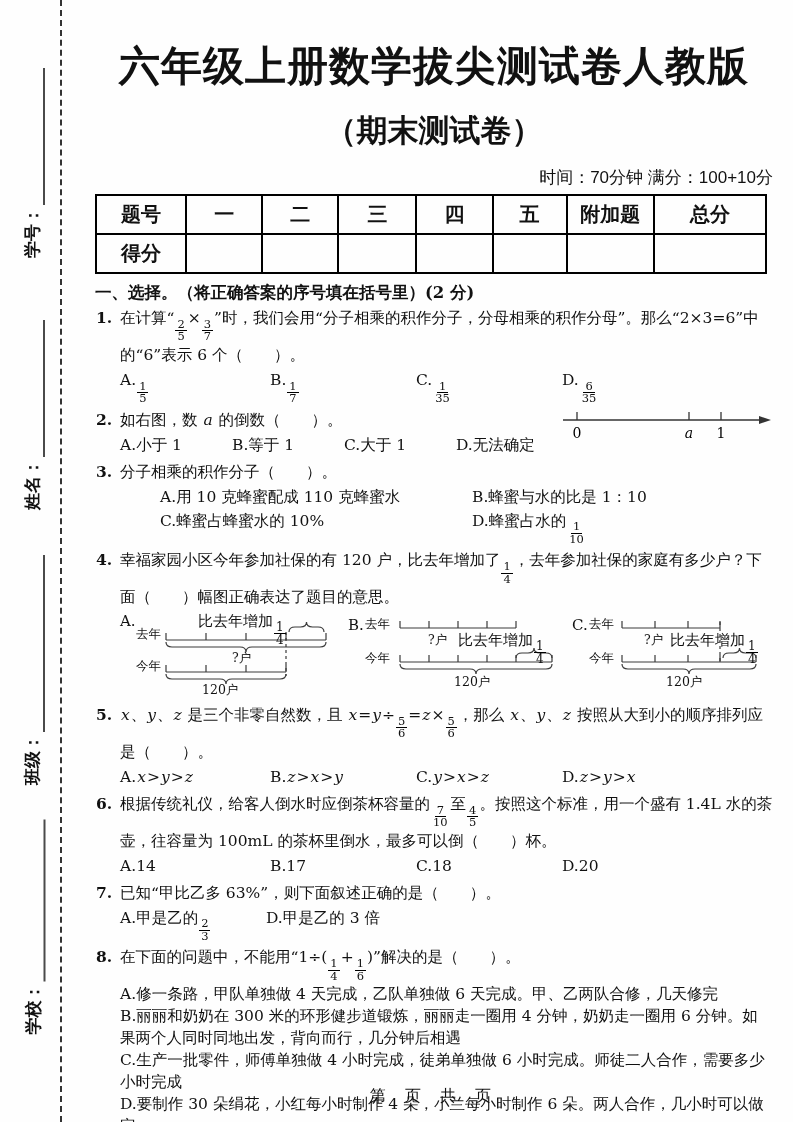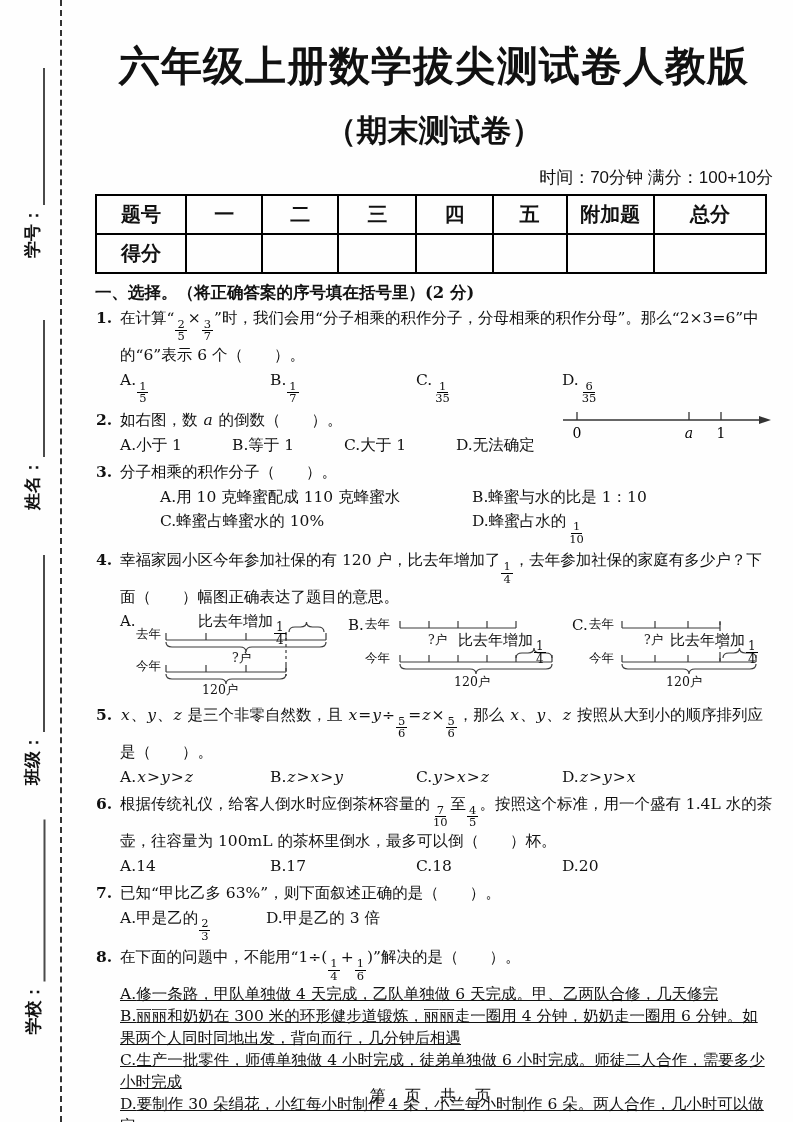--- a/index.html
+++ b/index.html
@@ -26,21 +26,21 @@
   .sec-head{font-size:16.5px;font-weight:bold;margin-top:8px;line-height:22px;}
   .q{position:relative;display:flex;margin-top:2px;margin-bottom:3px;}
   .q-no{width:24px;flex-shrink:0;font-weight:bold;font-size:15.5px;line-height:24px;padding-left:1px;}
   .q-body{flex:1;font-size:15.5px;}
   .stem{line-height:24px;}
   .opts{margin-top:1px;line-height:24px;}
   .opts-4{display:grid;grid-template-columns:150px 146px 146px auto;}
   .opts-4w{display:grid;grid-template-columns:146px 142px 222px auto;}
   .opts-inline{display:grid;grid-template-columns:112px 112px 112px auto;max-width:470px;}
   .opts-2{display:grid;grid-template-columns:312px auto;margin-left:40px;}
-  .opts-block .opt{display:block;line-height:22px;text-decoration:underline;}
+  .opts-block .opt{display:block;line-height:22px;}
   .opt{white-space:nowrap;}
   .opts-block .opt{white-space:normal;}
   
   .frac{display:inline-flex;flex-direction:column;align-items:center;vertical-align:-0.42em;
         line-height:1.0;font-size:0.74em;margin:0 1px;font-style:normal;}
   .frac .fn{padding:0 2px;border-bottom:1px solid #000;}
   .frac .fd{padding:0 2px;}
   i.mvar{font-style:italic;padding:0 1px;}
   
   .numline{position:absolute;right:0;top:0;}

